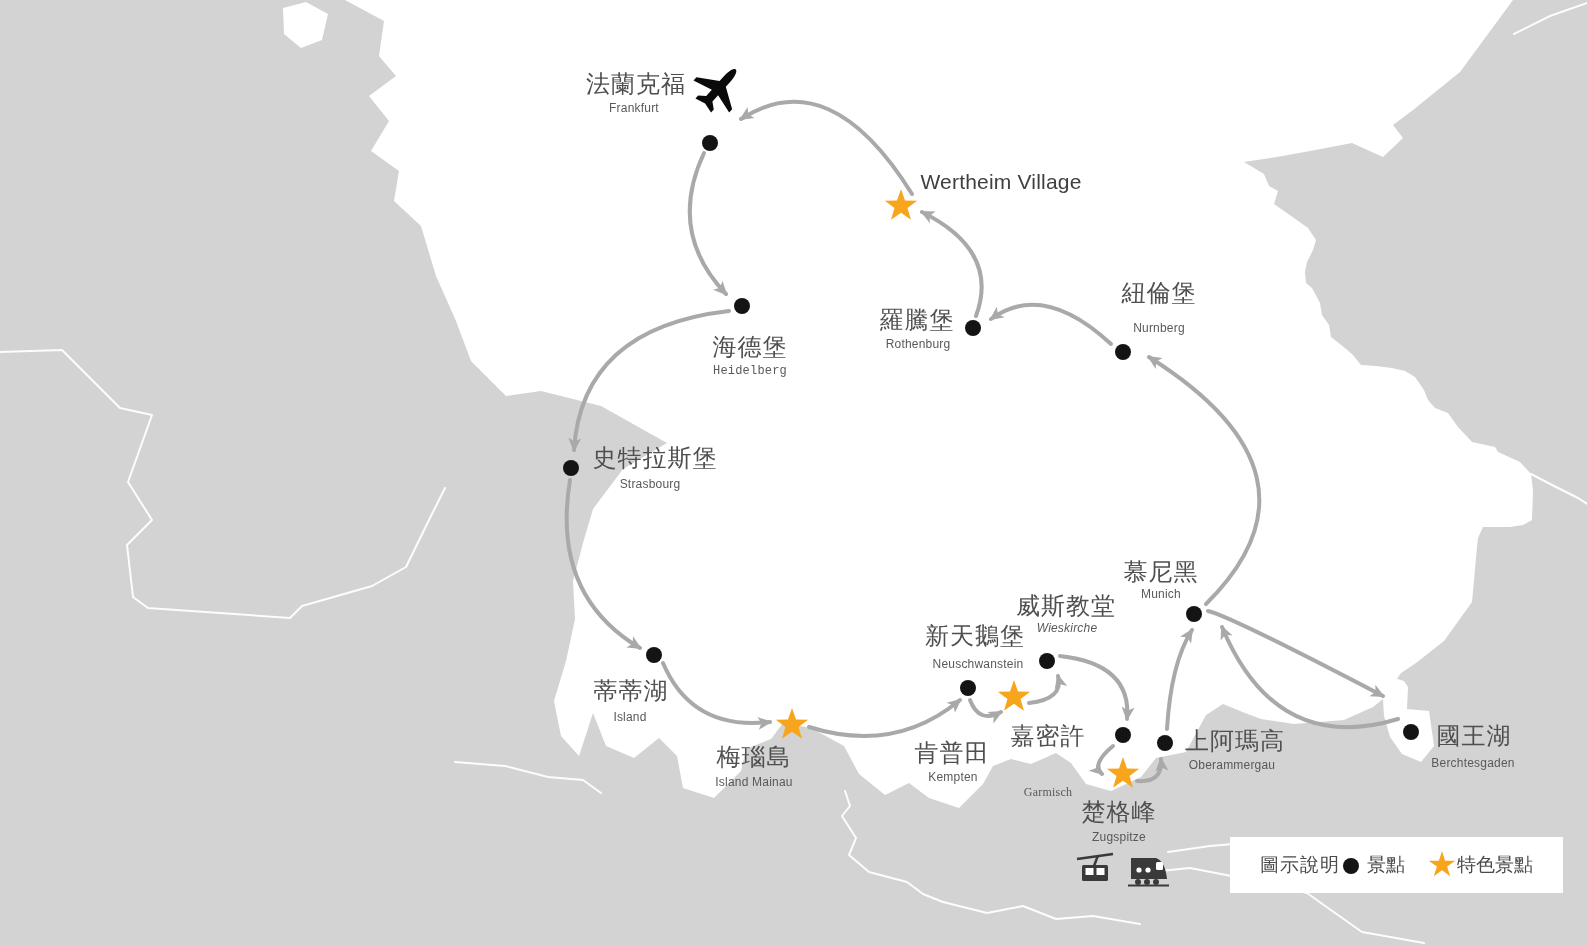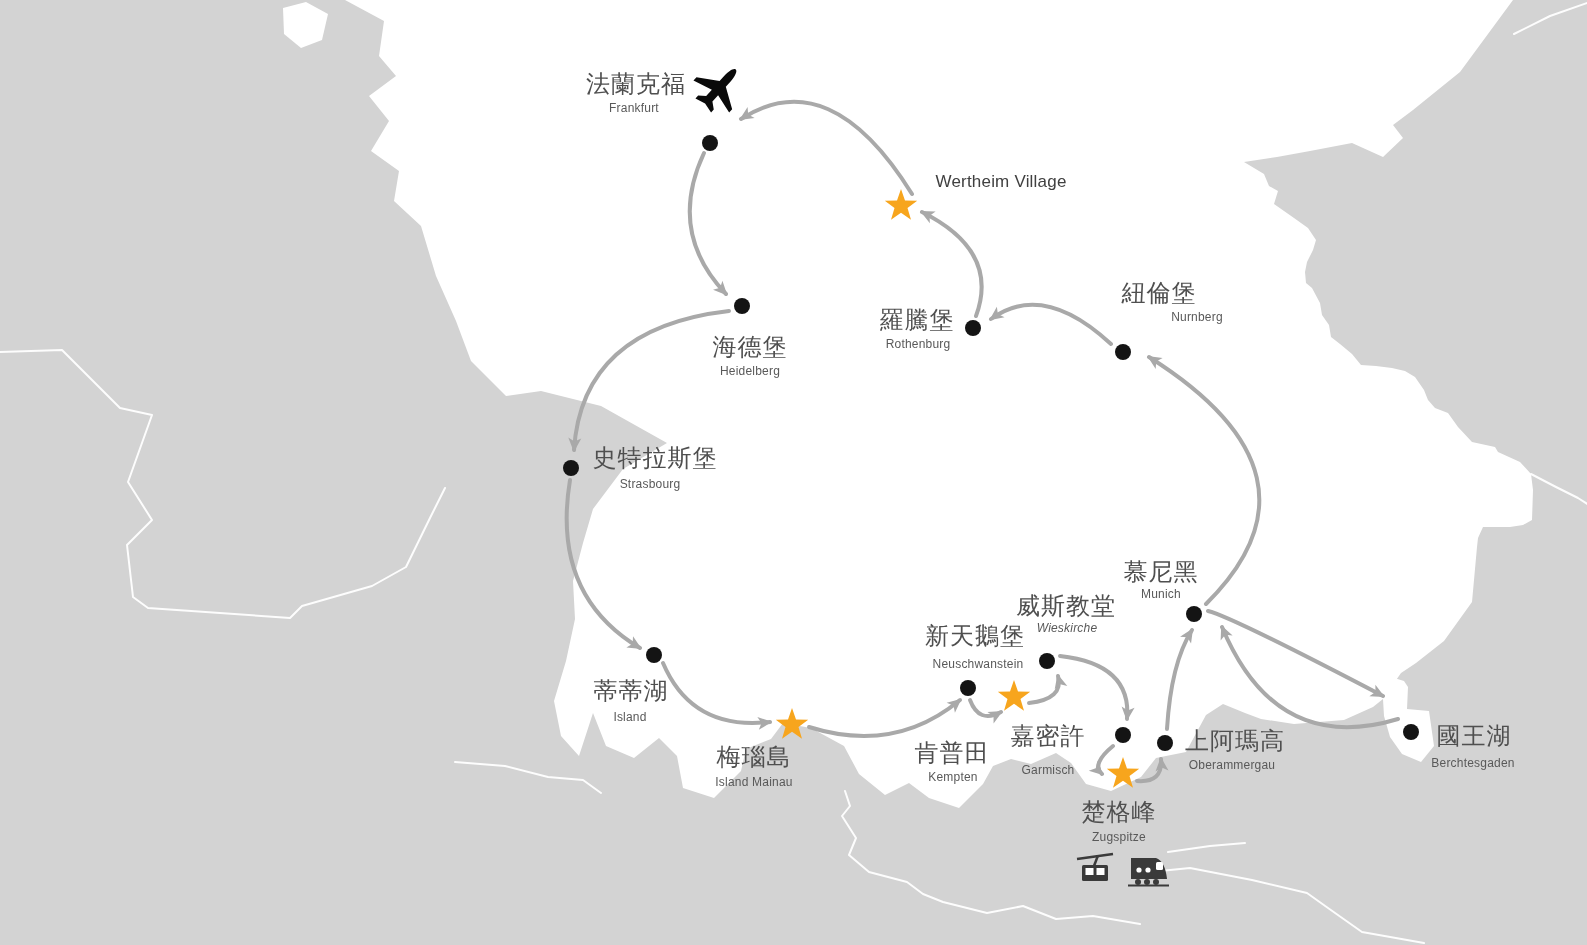--- a/index.html
+++ b/index.html
@@ -9,21 +9,21 @@
   html,body{margin:0;padding:0;}
   body{width:1587px;height:945px;overflow:hidden;background:#fff;
        font-family:"Liberation Sans","DejaVu Sans",sans-serif;}
   .stage{position:relative;width:1587px;height:705px;}
   .stage > svg{position:absolute;left:0;top:0;}
   .route{fill:none;stroke:var(--route);stroke-width:4;stroke-linecap:round;}
   .borderline{fill:none;stroke:#ffffff;stroke-width:2;stroke-linejoin:round;stroke-linecap:round;opacity:.95;}
   .lbl{position:absolute;transform:translate(-50%,-50%);white-space:nowrap;line-height:1;}
   .lbl-zh{font-size:24px;color:var(--zh);letter-spacing:1px;}
   .lbl-en{font-size:12px;color:var(--en);letter-spacing:.2px;}
-  .lbl-big{font-size:17px;color:var(--big);letter-spacing:.2px;}
+  .lbl-big{font-size:21px;color:var(--big);letter-spacing:.2px;}
   .legend{position:absolute;left:1230px;top:837px;width:333px;height:56px;background:#fff;
           display:flex;align-items:center;justify-content:center;font-size:19px;color:#4a4a4a;}
   .legend svg{display:block;}
   .legend .t{letter-spacing:1px;}
 </style>
 </head>
 <body>
 
 <div class="stage">
 
@@ -123,43 +123,54 @@
         <circle cx="1123" cy="352" r="8" fill="#141414"></circle>
         <circle cx="973" cy="328" r="8" fill="#141414"></circle>
         <polygon points="901.0,189.0 905.0,200.5 917.2,200.7 907.5,208.1 911.0,219.8 901.0,212.8 891.0,219.8 894.5,208.1 884.8,200.7 897.0,200.5" fill="#f7a51d"></polygon>
       </g>
   </svg>
 
   <div id="labels-layer">
       <div class="lbl lbl-zh" style="left: 636px; top: 84px;">法蘭克福</div>
       <div class="lbl lbl-en" style="left: 634px; top: 108px;">Frankfurt</div>
       <div class="lbl lbl-zh" style="left: 750px; top: 347px;">海德堡</div>
-      <div class="lbl lbl-en" style="left: 750px; top: 371px;">Heidelberg</div>
+      <div class="lbl lbl-en" style="left: 750px; top: 371px; font-family: Liberation Mono, monospace;">Heidelberg</div>
       <div class="lbl lbl-zh" style="left: 655px; top: 458px;">史特拉斯堡</div>
       <div class="lbl lbl-en" style="left: 650px; top: 484px;">Strasbourg</div>
       <div class="lbl lbl-zh" style="left: 631px; top: 691px;">蒂蒂湖</div>
       <div class="lbl lbl-en" style="left: 630px; top: 717px;">Island</div>
       <div class="lbl lbl-zh" style="left: 754px; top: 757px;">梅瑙島</div>
       <div class="lbl lbl-en" style="left: 754px; top: 782px;">Island Mainau</div>
       <div class="lbl lbl-zh" style="left: 952px; top: 753px;">肯普田</div>
       <div class="lbl lbl-en" style="left: 953px; top: 777px;">Kempten</div>
       <div class="lbl lbl-zh" style="left: 975px; top: 636px;">新天鵝堡</div>
       <div class="lbl lbl-en" style="left: 978px; top: 664px;">Neuschwanstein</div>
       <div class="lbl lbl-zh" style="left: 1066px; top: 606px;">威斯教堂</div>
       <div class="lbl lbl-en" style="left: 1067px; top: 628px; font-style: italic;">Wieskirche</div>
       <div class="lbl lbl-zh" style="left: 1048px; top: 736px;">嘉密許</div>
-      <div class="lbl lbl-en" style="left: 1048px; top: 770px;">Garmisch</div>
+      <div class="lbl lbl-en" style="left: 1048px; top: 792px; font-family: Liberation Serif, serif;">Garmisch</div>
       <div class="lbl lbl-zh" style="left: 1119px; top: 812px;">楚格峰</div>
       <div class="lbl lbl-en" style="left: 1119px; top: 837px;">Zugspitze</div>
       <div class="lbl lbl-zh" style="left: 1235px; top: 741px;">上阿瑪高</div>
       <div class="lbl lbl-en" style="left: 1232px; top: 765px;">Oberammergau</div>
       <div class="lbl lbl-zh" style="left: 1161px; top: 572px;">慕尼黑</div>
       <div class="lbl lbl-en" style="left: 1161px; top: 594px;">Munich</div>
       <div class="lbl lbl-zh" style="left: 1474px; top: 736px;">國王湖</div>
       <div class="lbl lbl-en" style="left: 1473px; top: 763px;">Berchtesgaden</div>
       <div class="lbl lbl-zh" style="left: 1159px; top: 293px;">紐倫堡</div>
-      <div class="lbl lbl-en" style="left: 1159px; top: 317px; margin-left: 38px;">Nurnberg</div>
+      <div class="lbl lbl-en" style="left: 1159px; top: 328px;">Nurnberg</div>
       <div class="lbl lbl-zh" style="left: 917px; top: 320px;">羅騰堡</div>
       <div class="lbl lbl-en" style="left: 918px; top: 344px;">Rothenburg</div>
       <div class="lbl lbl-big" style="left: 1001px; top: 181px;">Wertheim Village</div>
     </div>
 
+  <div class="legend">
+    <span class="t">圖示說明</span>
+    <svg width="18" height="18" style="margin-left:2px">
+      <circle cx="9" cy="10" r="8" fill="#141414"></circle>
+    </svg>
+    <span style="margin-left:7px">景點</span>
+    <svg width="30" height="30" viewBox="0 0 28 30" style="margin-left:22px">
+      <polygon fill="#f7a51d" points="14,1 17.1,10.7 27.3,10.7 19.1,16.6 22.2,26.3 14,20.3 5.8,26.3 8.9,16.6 0.7,10.7 10.9,10.7"></polygon>
+    </svg>
+    <span>特色景點</span>
+  </div>
 </div>
 
 </body></html>

